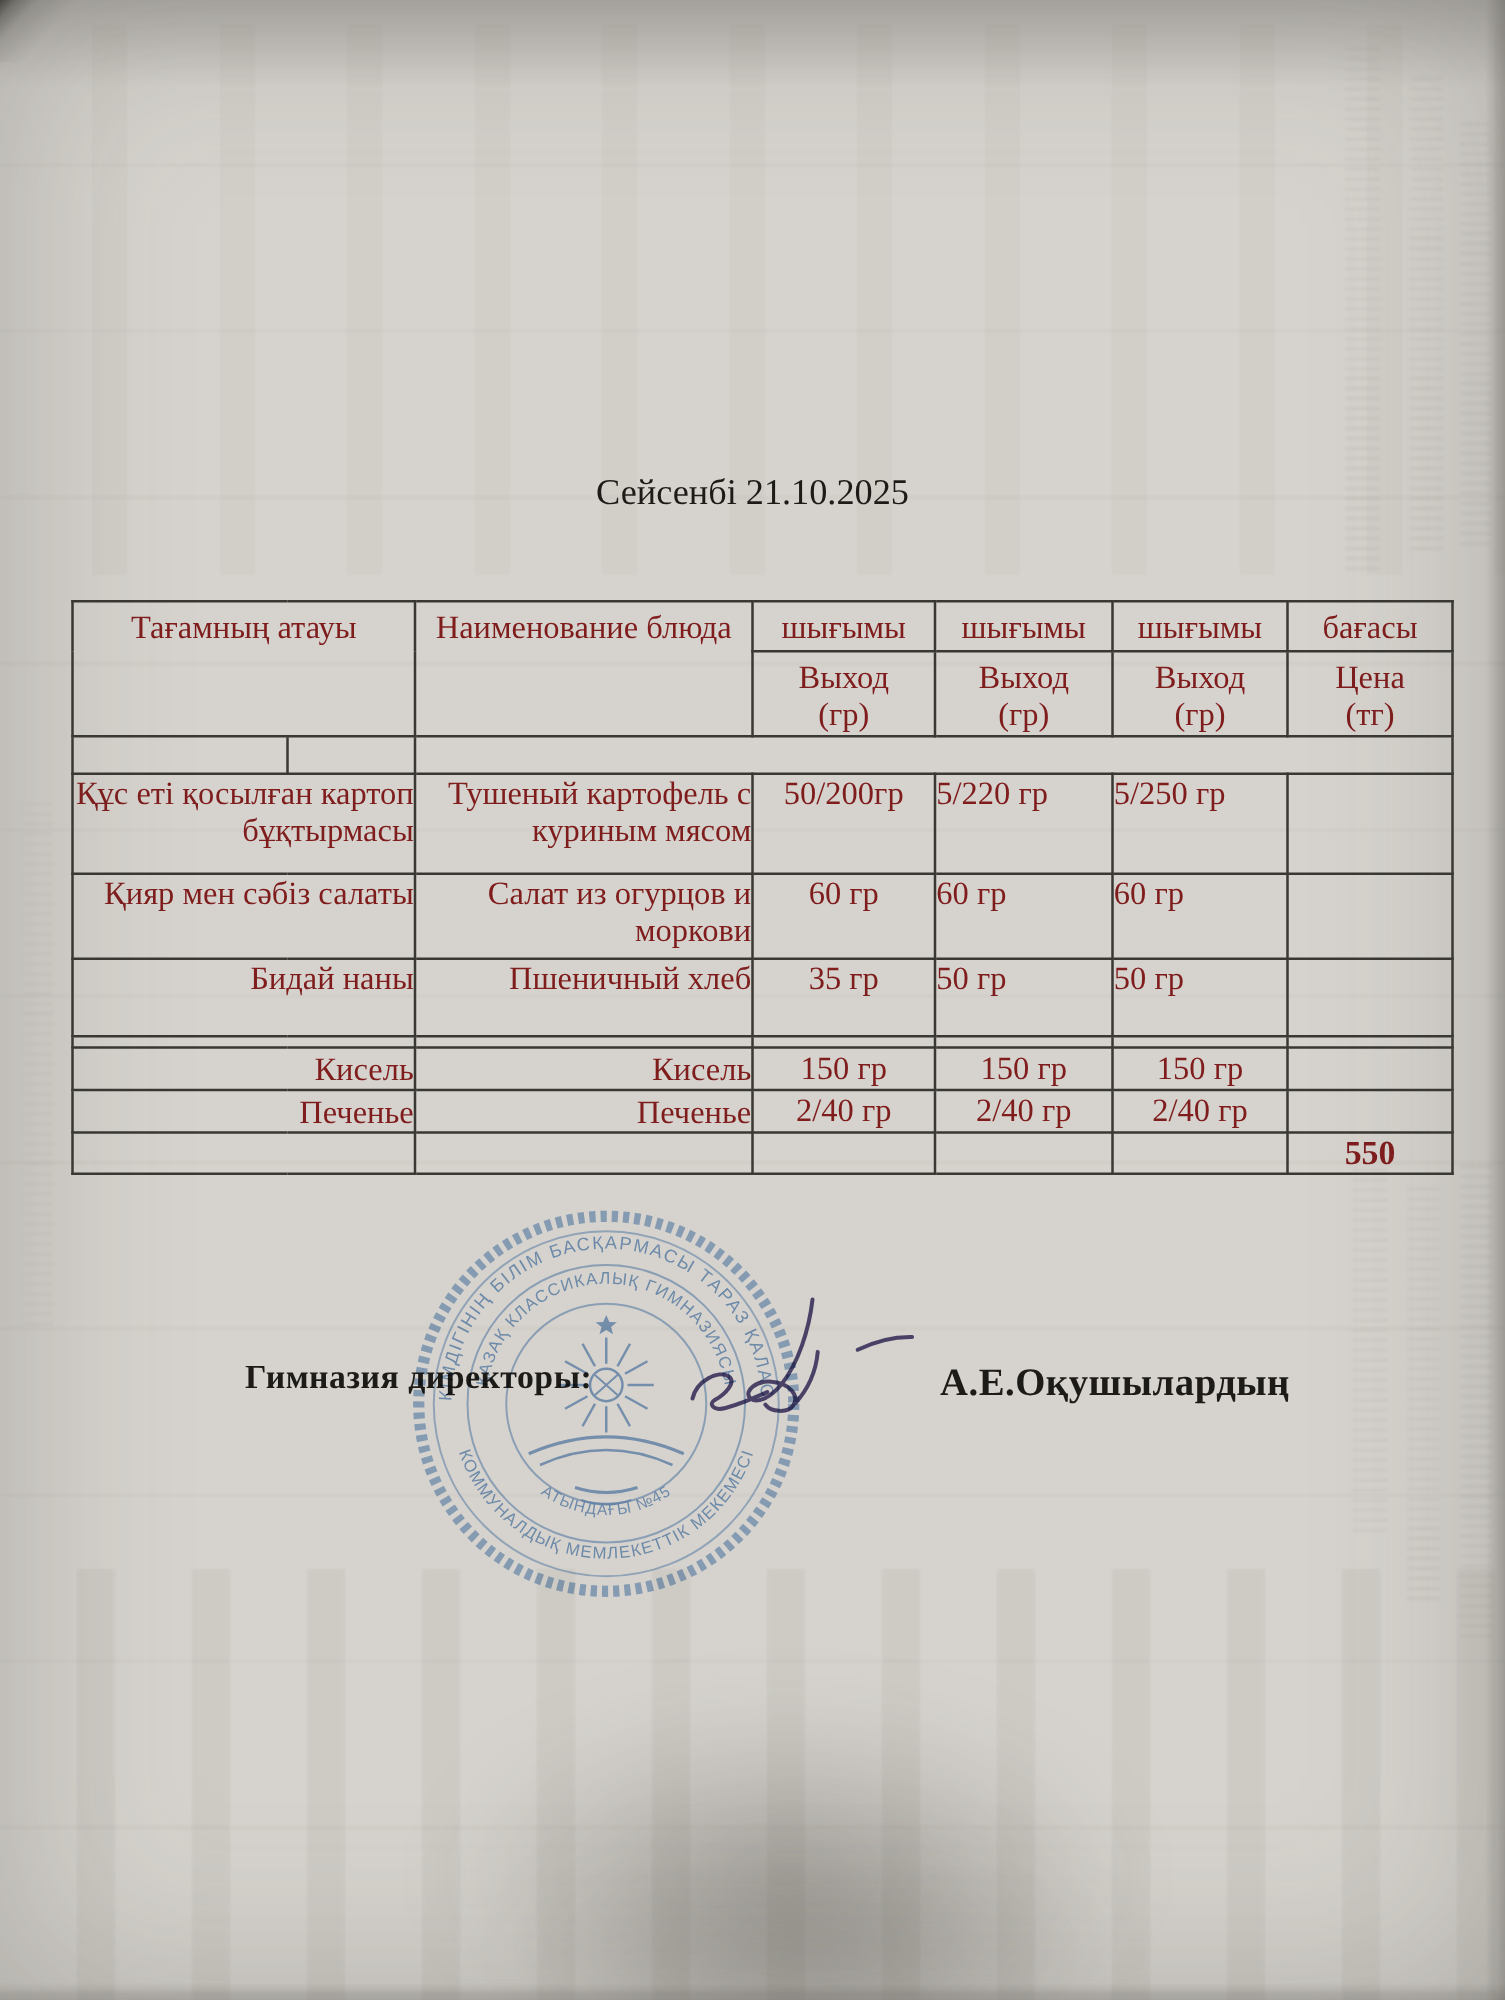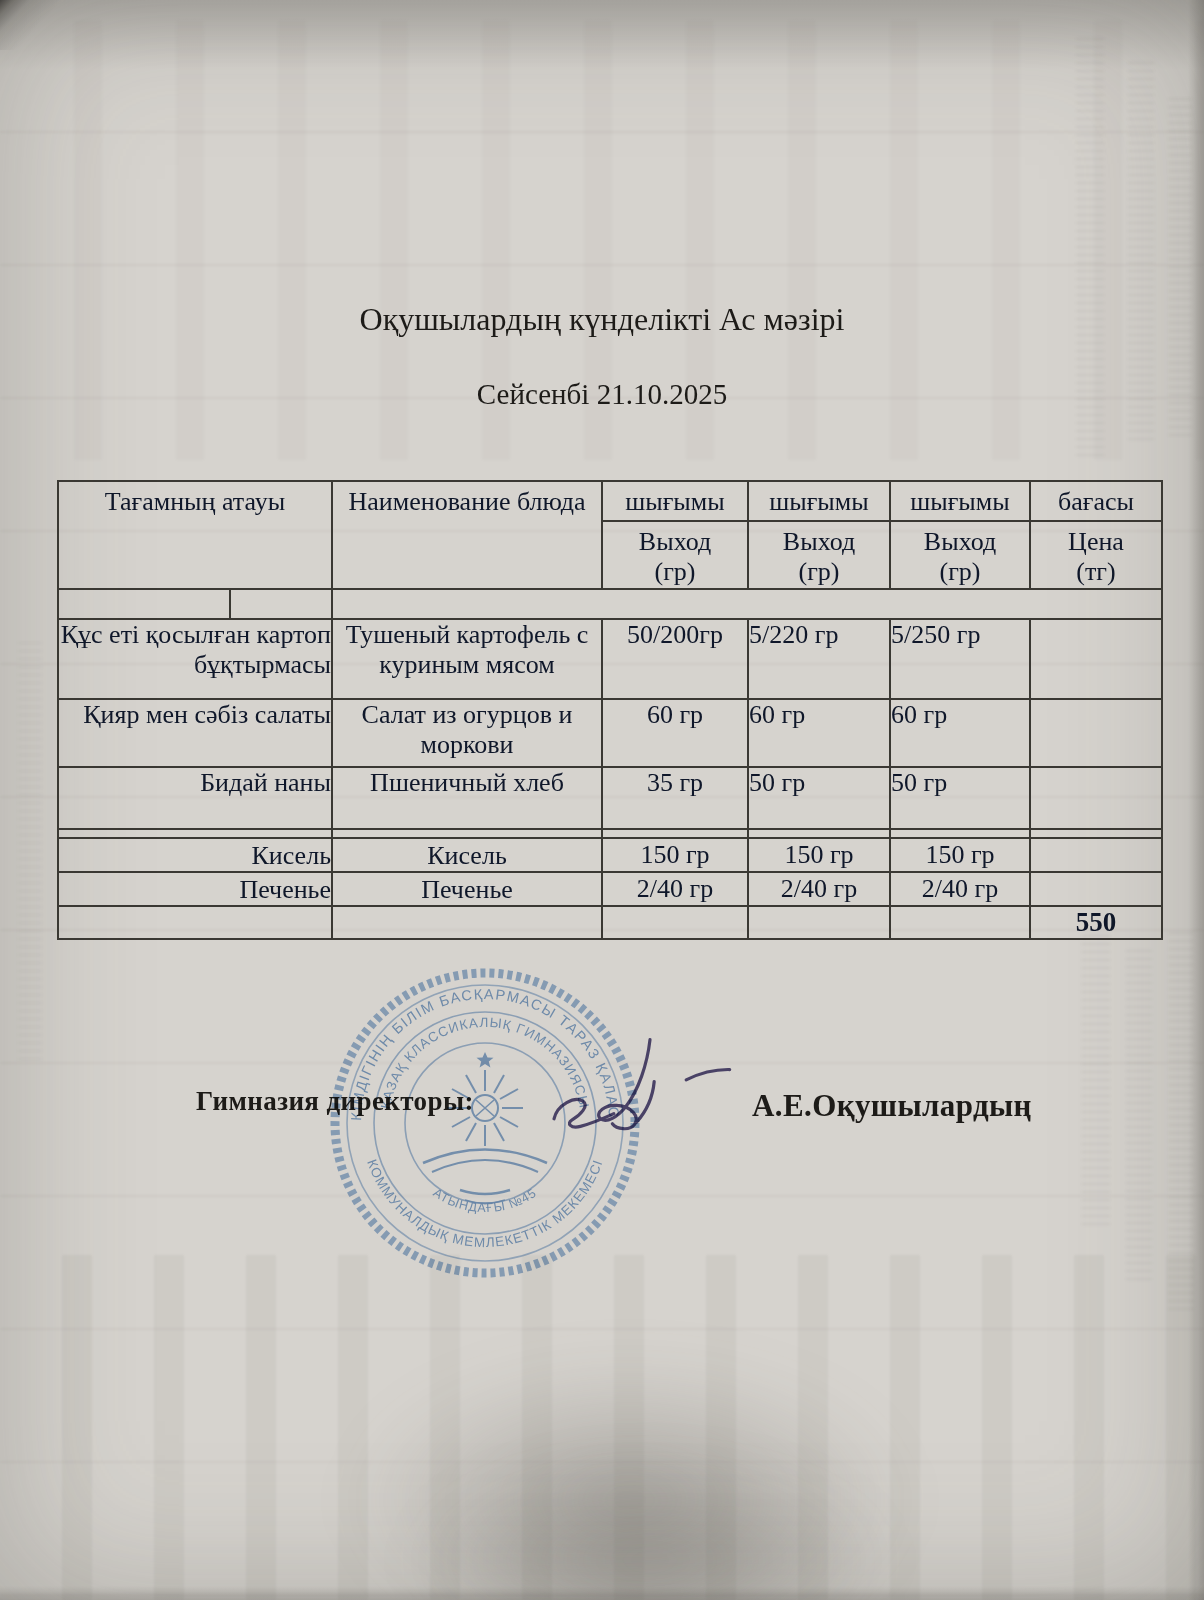--- a/index.html
+++ b/index.html
@@ -36,28 +36,28 @@
     background:repeating-linear-gradient(0deg,rgba(112,109,102,.20) 0 2px,rgba(112,109,102,0) 2px 8px);}
   
   .doc-title{position:absolute;left:92px;top:140px;width:1020px;
     font-size:34px;font-weight:bold;text-align:center;line-height:47px;letter-spacing:.2px;}
   .doc-subtitle{position:absolute;left:0;top:301px;width:1204px;
     font-size:32px;text-align:center;}
   .doc-date{position:absolute;left:0;top:378px;width:1204px;
     font-size:29px;text-align:center;}
   
   table.menu{position:absolute;left:57px;top:480px;width:1104px;
-    border-collapse:collapse;table-layout:fixed;font-size:26px;color:#0f172a;}
+    border-collapse:collapse;table-layout:fixed;font-size:26px;color:#7f1d1d;}
   table.menu th,table.menu td{border:2px solid #3a3833;padding:0;overflow:hidden;}
   table.menu th{font-weight:normal;text-align:center;vertical-align:top;padding-top:5px;}
   th.hd-kk{padding-top:8px;}
   th.hd-ru{padding:8px 24px 0 24px;}
   .unitline{display:block;}
   td.cell-name-kk{text-align:right;vertical-align:top;padding:5px 26px 0 12px;}
-  td.cell-name-ru{text-align:center;vertical-align:top;padding:5px 20px 0 14px;}
+  td.cell-name-ru{text-align:right;vertical-align:top;padding:5px 20px 0 14px;}
   td.cell-num{text-align:center;vertical-align:top;padding-top:5px;}
   td.cell-num-left{text-align:left;vertical-align:top;padding:5px 0 0 16px;}
   tr.row-slim td{vertical-align:middle;padding-top:0;}
   tr.row-slim td.cell-name-kk,tr.row-slim td.cell-name-ru{padding-top:2px;}
   tr.gap-row td{padding:0;height:7px;}
   td.cell-total{text-align:center;vertical-align:middle;font-weight:bold;font-size:27px;}
   
   .director-label{position:absolute;left:196px;top:1086px;font-size:27px;font-weight:bold;letter-spacing:.4px;}
   .director-name{position:absolute;left:752px;top:1088px;font-size:31px;font-weight:bold;letter-spacing:.4px;}
   svg.stamp{position:absolute;left:320px;top:958px;width:330px;height:330px;
@@ -81,21 +81,20 @@
   <div class="ghost-strip" style="left:1126px;top:950px;width:26px;height:330px;opacity:.5;"></div>
   <div class="ghost-strip" style="left:1168px;top:930px;width:26px;height:380px;opacity:.45;"></div>
   <div class="ghost-strip" style="left:18px;top:640px;width:24px;height:420px;opacity:.35;"></div>
   <div class="photo-shadow s1"></div>
   <div class="photo-shadow s2"></div>
   <div class="shade-top"></div>
   <div class="shade-right"></div>
   <div class="shade-bottom"></div>
   <div class="corner-tl"></div>
 
-  <div class="doc-subtitle">Оқушылардың күнделікті Ас мәзірі</div>
   <div class="doc-date">Сейсенбі 21.10.2025</div>
 
   <table class="menu">
     <colgroup>
       <col style="width:172px">
         <col style="width:102px">
         <col style="width:270px">
       <col style="width:146px">
         <col style="width:142px">
         <col style="width:140px">

